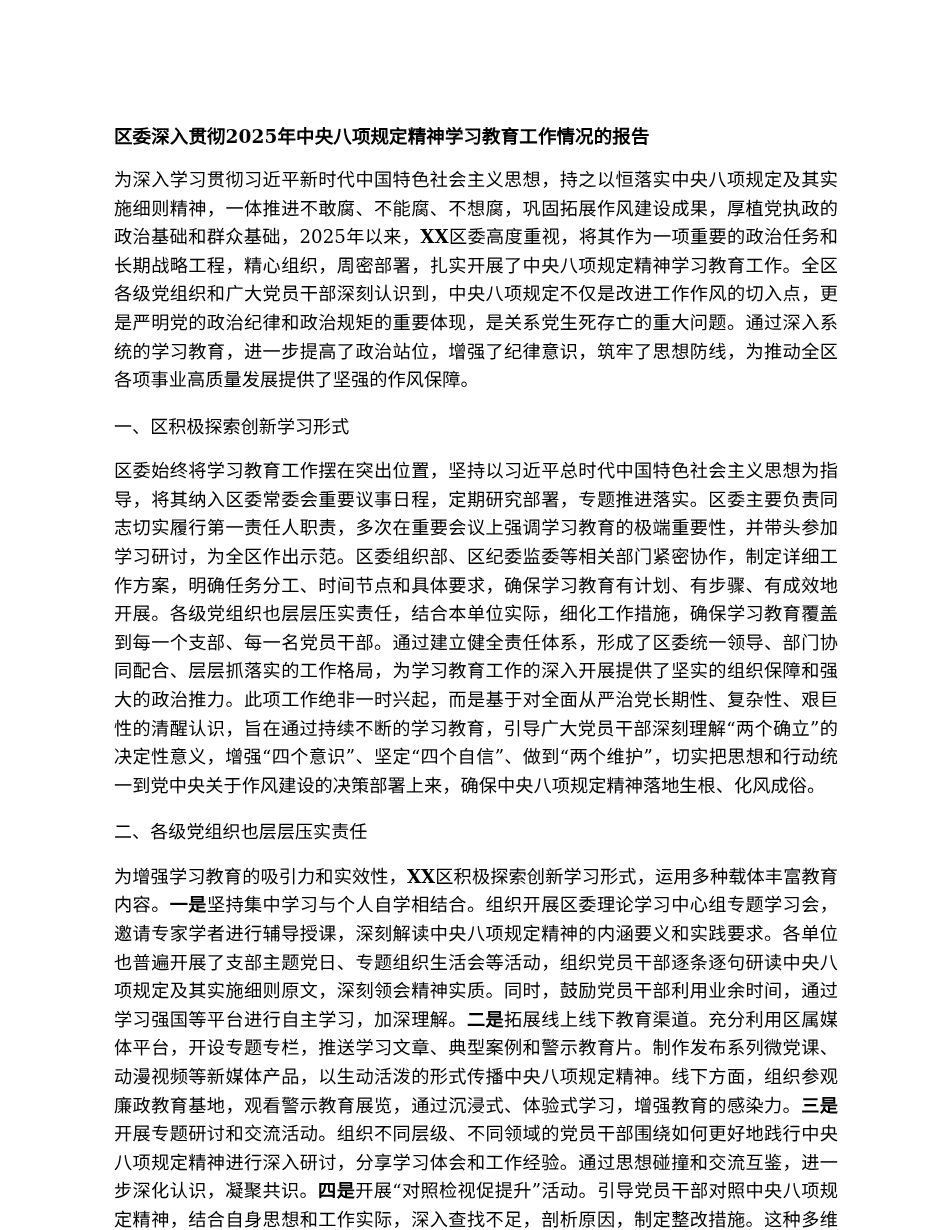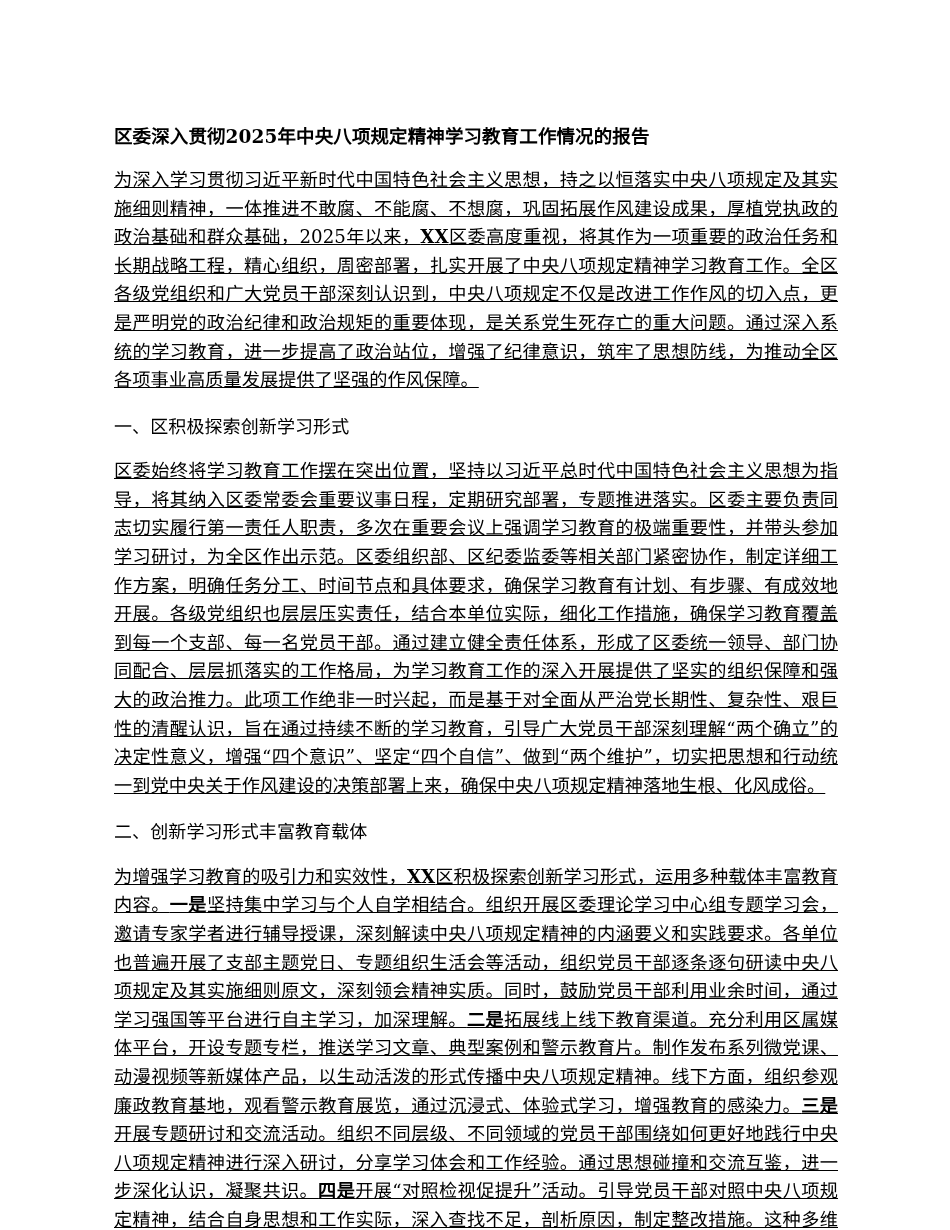--- a/index.html
+++ b/index.html
@@ -40,34 +40,33 @@
   }
   .para {
     font-size: 18.2px;
     font-weight: normal;
     line-height: 28.6px;
     margin: 0 0 18px 0;
     text-align: justify;
     text-justify: inter-ideograph;
     letter-spacing: 0.05px;
     word-break: break-all;
-    text-decoration: underline;
   }
   .para:last-child {
     margin-bottom: 0;
   }
   b, .b {
     font-weight: bold;
   }
 </style>
 </head>
 <body>
 
 <div class="page">
   <h1 class="doc-title">区委深入贯彻2025年中央八项规定精神学习教育工作情况的报告</h1>
   <div id="doc-body">
       <p class="para"><span>为深入学习贯彻习近平新时代中国特色社会主义思想，持之以恒落实中央八项规定及其实施细则精神，一体推进不敢腐、不能腐、不想腐，巩固拓展作风建设成果，厚植党执政的政治基础和群众基础，2025年以来，</span><b>XX</b><span>区委高度重视，将其作为一项重要的政治任务和长期战略工程，精心组织，周密部署，扎实开展了中央八项规定精神学习教育工作。全区各级党组织和广大党员干部深刻认识到，中央八项规定不仅是改进工作作风的切入点，更是严明党的政治纪律和政治规矩的重要体现，是关系党生死存亡的重大问题。通过深入系统的学习教育，进一步提高了政治站位，增强了纪律意识，筑牢了思想防线，为推动全区各项事业高质量发展提供了坚强的作风保障。</span></p>
       <h2 class="section-heading"><span>一、区积极探索创新学习形式</span></h2>
       <p class="para"><span>区委始终将学习教育工作摆在突出位置，坚持以习近平总时代中国特色社会主义思想为指导，将其纳入区委常委会重要议事日程，定期研究部署，专题推进落实。区委主要负责同志切实履行第一责任人职责，多次在重要会议上强调学习教育的极端重要性，并带头参加学习研讨，为全区作出示范。区委组织部、区纪委监委等相关部门紧密协作，制定详细工作方案，明确任务分工、时间节点和具体要求，确保学习教育有计划、有步骤、有成效地开展。各级党组织也层层压实责任，结合本单位实际，细化工作措施，确保学习教育覆盖到每一个支部、每一名党员干部。通过建立健全责任体系，形成了区委统一领导、部门协同配合、层层抓落实的工作格局，为学习教育工作的深入开展提供了坚实的组织保障和强大的政治推力。此项工作绝非一时兴起，而是基于对全面从严治党长期性、复杂性、艰巨性的清醒认识，旨在通过持续不断的学习教育，引导广大党员干部深刻理解“两个确立”的决定性意义，增强“四个意识”、坚定“四个自信”、做到“两个维护”，切实把思想和行动统一到党中央关于作风建设的决策部署上来，确保中央八项规定精神落地生根、化风成俗。</span></p>
-      <h2 class="section-heading"><span>二、创新学习形式丰富教育载体</span></h2>
+      <h2 class="section-heading"><span>二、各级党组织也层层压实责任</span></h2>
       <p class="para"><span>为增强学习教育的吸引力和实效性，</span><b>XX</b><span>区积极探索创新学习形式，运用多种载体丰富教育内容。</span><b>一是</b><span>坚持集中学习与个人自学相结合。组织开展区委理论学习中心组专题学习会，邀请专家学者进行辅导授课，深刻解读中央八项规定精神的内涵要义和实践要求。各单位也普遍开展了支部主题党日、专题组织生活会等活动，组织党员干部逐条逐句研读中央八项规定及其实施细则原文，深刻领会精神实质。同时，鼓励党员干部利用业余时间，通过学习强国等平台进行自主学习，加深理解。</span><b>二是</b><span>拓展线上线下教育渠道。充分利用区属媒体平台，开设专题专栏，推送学习文章、典型案例和警示教育片。制作发布系列微党课、动漫视频等新媒体产品，以生动活泼的形式传播中央八项规定精神。线下方面，组织参观廉政教育基地，观看警示教育展览，通过沉浸式、体验式学习，增强教育的感染力。</span><b>三是</b><span>开展专题研讨和交流活动。组织不同层级、不同领域的党员干部围绕如何更好地践行中央八项规定精神进行深入研讨，分享学习体会和工作经验。通过思想碰撞和交流互鉴，进一步深化认识，凝聚共识。</span><b>四是</b><span>开展“对照检视促提升”活动。引导党员干部对照中央八项规定精神，结合自身思想和工作实际，深入查找不足，剖析原因，制定整改措施。这种多维度、立体化的学习教育模式，有效克服了传统学习方式的单一性，提高了党员干部参与学习的积极性和主动性，使得中央八项规定精神的学习不再是空洞的理论说教，而是内化于心、外化于行的自觉遵循。</span></p>
     </div>
 </div>
 
 </body></html>

